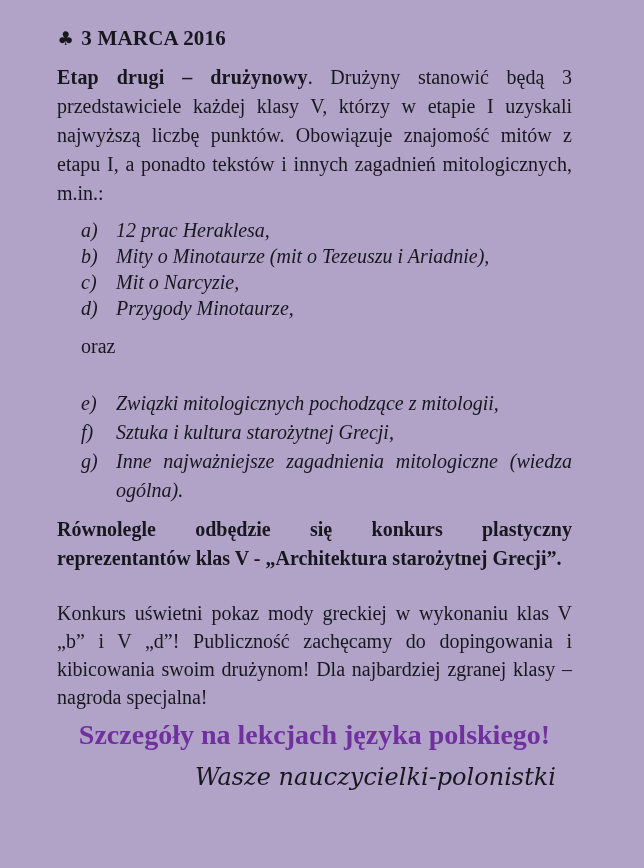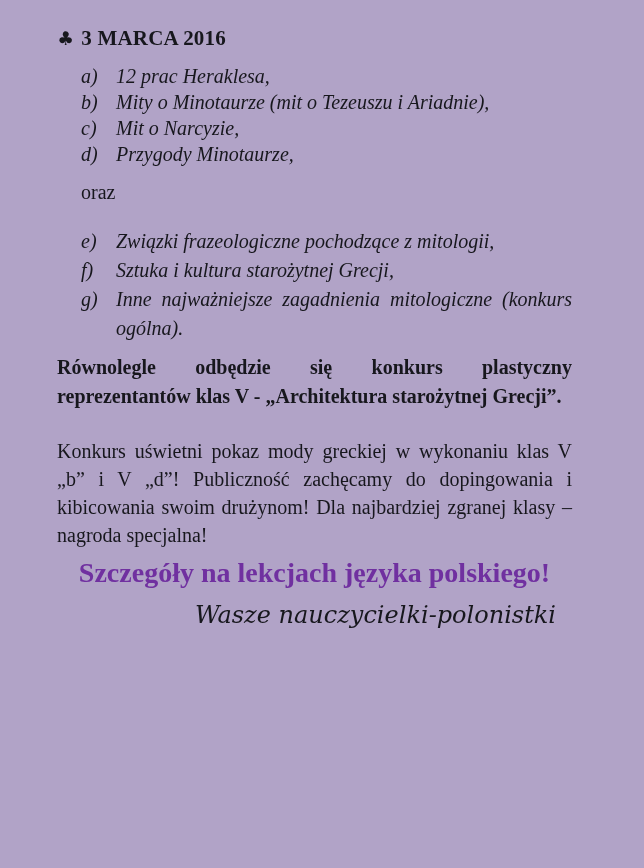--- a/index.html
+++ b/index.html
@@ -48,21 +48,21 @@
   .list-abcd{margin-bottom:12px;}
   .list-abcd .li{line-height:26px;}
   .list-efg{margin-bottom:10px;}
   .list-efg .li{line-height:29px;}
   .li{display:flex;}
   .marker{flex:0 0 35px;}
   .li-text{flex:1 1 auto;text-align:justify;}
   .connector{
     padding-left:24px;
     line-height:26px;
-    margin-bottom:22px;
+    margin-bottom:30px;
   }
   .para{line-height:29px;}
   .para-bold{
     font-weight:bold;
     margin-bottom:26px;
   }
   .para-regular{
     line-height:28px;
     margin-bottom:9px;
   }
@@ -91,20 +91,23 @@
 </style>
 </head>
 <body>
 
 <div class="page">
 
   <h1 class="title">
     <span class="club">♣</span><span>3 MARCA 2016</span>
   </h1>
 
+  <p class="intro just">
+    <b>Etap drugi – drużynowy</b><span>. Drużyny stanowić będą 3 przedstawiciele każdej klasy V, którzy w etapie I uzyskali najwyższą liczbę punktów. Obowiązuje znajomość mitów z etapu I, a ponadto tekstów i innych zagadnień mitologicznych, m.in.:</span>
+  </p>
 
   <div class="list list-abcd">
     <div class="li">
       <span class="marker">a)</span>
       <span class="li-text">12 prac Heraklesa,</span>
     </div>
     <div class="li">
       <span class="marker">b)</span>
       <span class="li-text">Mity o Minotaurze (mit o Tezeuszu i Ariadnie),</span>
     </div>
@@ -116,29 +119,29 @@
       <span class="marker">d)</span>
       <span class="li-text">Przygody Minotaurze,</span>
     </div>
   </div>
 
   <p class="connector">oraz</p>
 
   <div class="list list-efg">
     <div class="li">
       <span class="marker">e)</span>
-      <span class="li-text">Związki frazeologiczne pochodzące z mitologii,</span>
+      <span class="li-text">Związki mitologicznych pochodzące z mitologii,</span>
     </div>
     <div class="li">
       <span class="marker">f)</span>
       <span class="li-text">Sztuka i kultura starożytnej Grecji,</span>
     </div>
     <div class="li">
       <span class="marker">g)</span>
-      <span class="li-text">Inne najważniejsze zagadnienia mitologiczne (konkurs ogólna).</span>
+      <span class="li-text">Inne najważniejsze zagadnienia mitologiczne (wiedza ogólna).</span>
     </div>
   </div>
 
   <p class="para para-bold just">Równolegle odbędzie się konkurs plastyczny reprezentantów klas V - „Architektura starożytnej Grecji”.</p>
 
   <p class="para para-regular just">Konkurs uświetni pokaz mody greckiej w wykonaniu klas V „b” i V „d”! Publiczność zachęcamy do dopingowania i kibicowania swoim drużynom! Dla najbardziej zgranej klasy – nagroda specjalna!</p>
 
   <p class="details">Szczegóły na lekcjach języka polskiego!</p>
 
 

